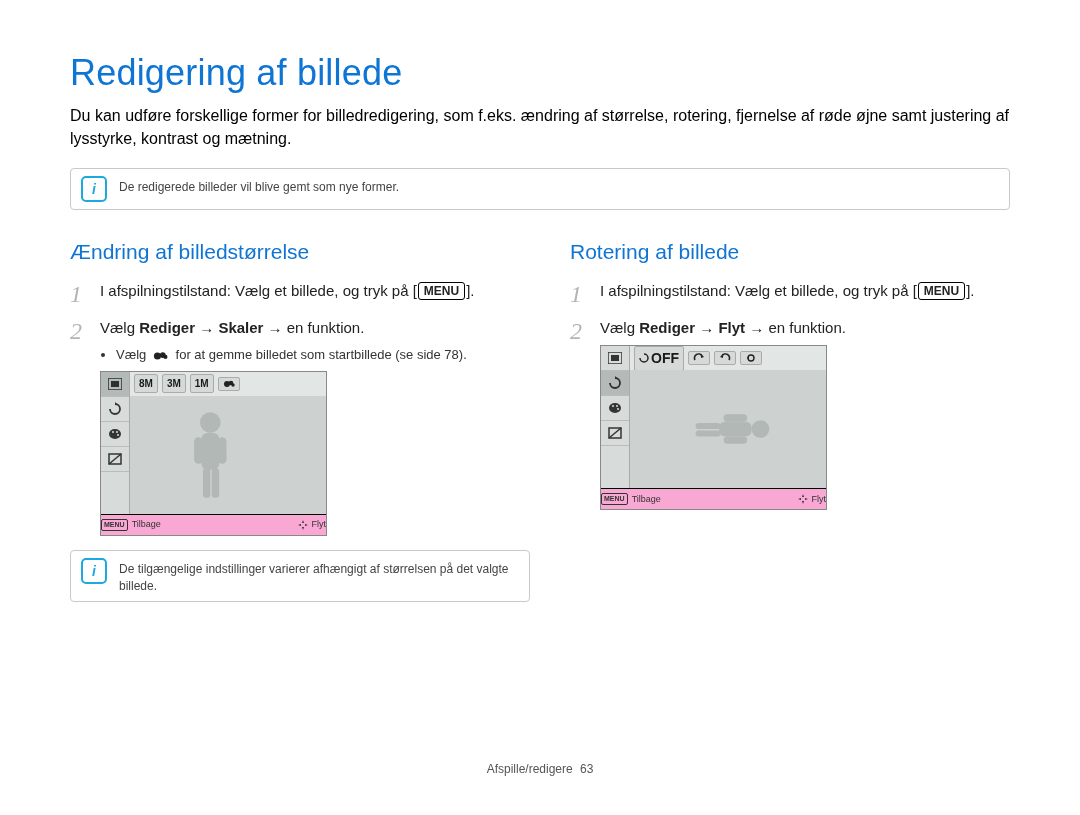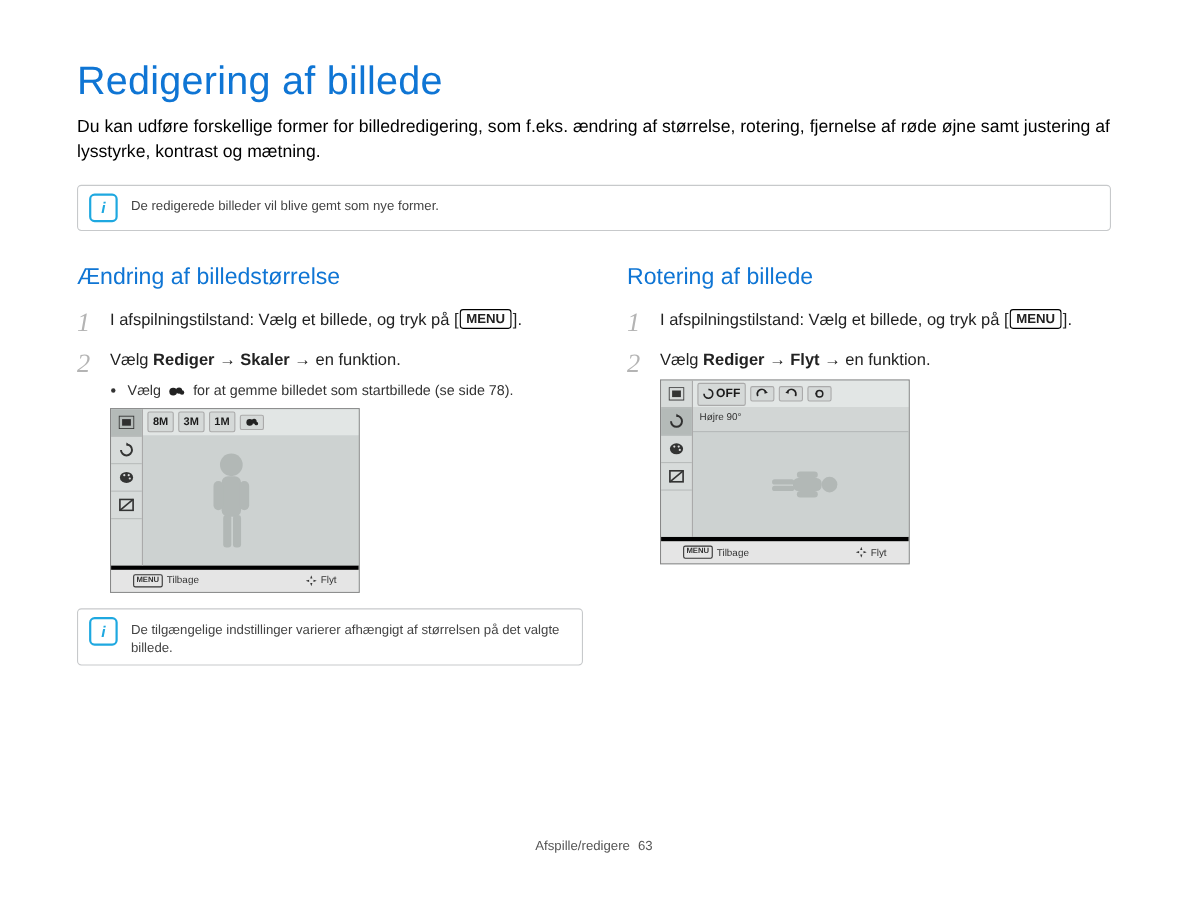--- a/index.html
+++ b/index.html
@@ -166,21 +166,21 @@
     background: #e2e6e5;
     display: flex;
     align-items: center;
     gap: 4px;
     padding: 0 4px;
   }
   .lcd-top .top-chip {
     display: inline-flex;
     align-items: center;
     justify-content: center;
-    font-size: 11px;
+    font-size: 14px;
     font-weight: bold;
     color: #1a1a1a;
     background: #d5d9d8;
     padding: 1px 4px;
     border-radius: 2px;
     border: 1px solid #aaa;
   }
   .lcd-top .top-chip.number { font-size: 10px; }
   .lcd-main {
     flex: 1;
@@ -196,26 +196,26 @@
     background: #d2d6d5;
   }
   .lcd-preview {
     flex: 1;
     position: relative;
     background: #cdd2d1;
     overflow: hidden;
   }
   .lcd-bottom {
     height: 20px;
-    background: #e5e5e5;
-    border-top: 4px solid #000000;
+    background: #f9a8d4;
+    border-top: 1px solid #000000;
     display: flex;
     align-items: center;
     justify-content: space-between;
-    padding: 0 20px;
+    padding: 0 0;
     font-size: 9px;
     color: #333;
   }
   .lcd-bottom .btn-part {
     display: inline-flex;
     align-items: center;
     gap: 4px;
   }
   .mini-menu {
     font-weight: bold;
@@ -417,21 +417,20 @@
                         <polygon points="4,1 1,4 4,5" fill="#222"></polygon>
                       </svg>
                   </span>
                   <span class="top-chip">
                     <svg width="12" height="10" viewBox="0 0 12 10">
                         <path d="M3 5 a3 3 0 1 0 6 0 a3 3 0 1 0 -6 0" fill="none" stroke="#222" stroke-width="1.4"></path>
                         <polygon points="2,5 4,3 4,7" fill="#222"></polygon>
                       </svg>
                   </span>
                 </div>
-                <div class="lcd-info">Højre 90°</div>
                 <div class="lcd-preview">
                   <svg width="100%" height="100%" viewBox="0 0 100 80" preserveAspectRatio="xMidYMid meet">
                     <g transform="rotate(90 50 40)">
                       <circle cx="50" cy="18" r="6" fill="#b2b8b6"></circle>
                       <rect x="45" y="24" width="10" height="22" rx="4" fill="#b2b8b6"></rect>
                       <rect x="40" y="27" width="5" height="16" rx="2.5" fill="#b2b8b6"></rect>
                       <rect x="55" y="27" width="5" height="16" rx="2.5" fill="#b2b8b6"></rect>
                       <rect x="46" y="45" width="4" height="17" rx="2" fill="#b2b8b6"></rect>
                       <rect x="51" y="45" width="4" height="17" rx="2" fill="#b2b8b6"></rect>
                     </g>

